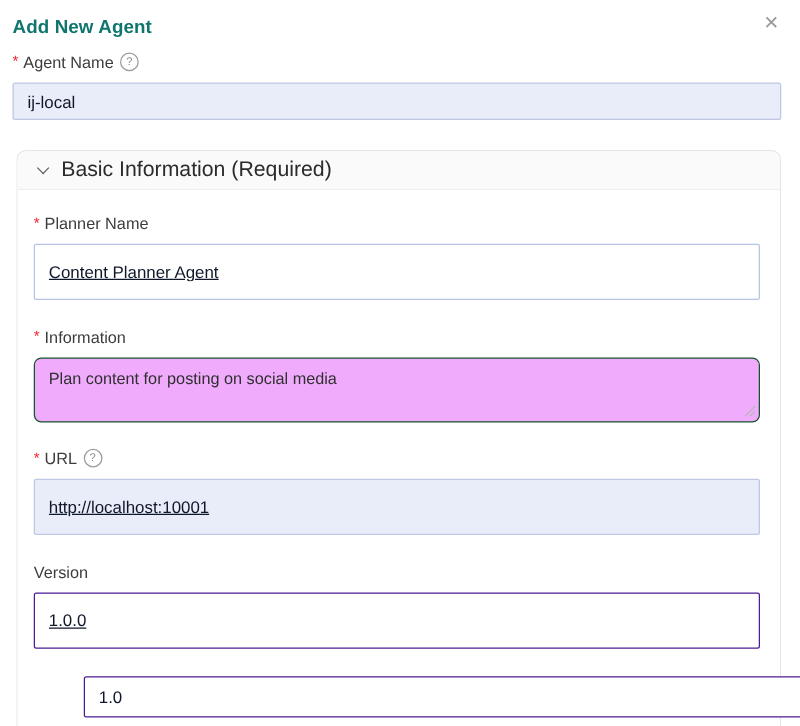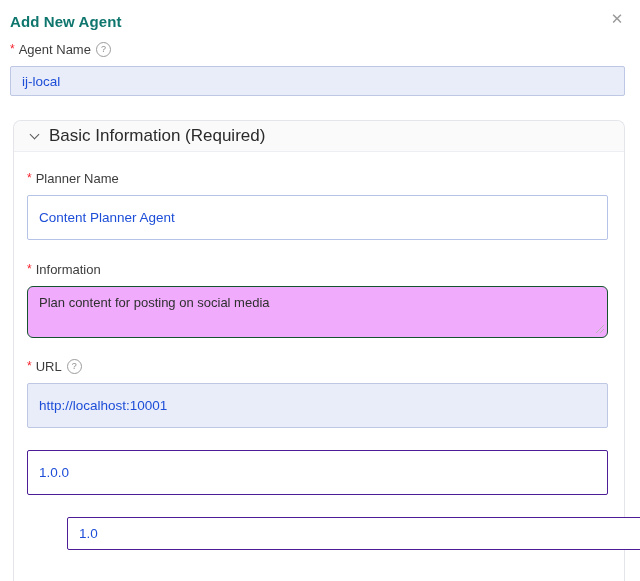--- a/index.html
+++ b/index.html
@@ -25,21 +25,21 @@
   }
   .asterisk { color:#f5222d; margin-right:4px; font-size:12px; position:relative; top:-1px; }
   .help-icon {
     margin-left:5px; width:13px; height:13px; border-radius:50%;
     border:1px solid #9c9c9c; color:#8c8c8c; font-size:9px; line-height:13px;
     display:inline-flex; align-items:center; justify-content:center; cursor:pointer;
   }
 
   .text-input {
     display:block; width:100%; box-sizing:border-box; height:30px;
-    font-family:inherit; font-size:13.5px; color:#1d4ed8;
+    font-family:inherit; font-size:13.5px; color:#0f172a;
     padding:12px 11px; border-radius:2px; outline:none;
   }
   .accent-input { background:#e9ecf9; border:1px solid #bec7e4; }
   .blue-border  { background:#ffffff; border:1px solid #b5c4e6; }
   .gray-border  { background:#ffffff; border:1px solid #4c1d95; }
 
   .agent-name-row { margin-top:12px; }
   .agent-name-input { margin-top:9px; }
 
   .panel {
@@ -67,21 +67,21 @@
   .textarea-wrap { position:relative; }
   .desc-textarea {
     display:block; width:100%; box-sizing:border-box; height:52px;
     border:1px solid #14532d; border-radius:6px;
     padding:7px 11px; font-family:inherit; font-size:13px; color:#2f2f2f;
     resize:none; outline:none; line-height:1.45; background:#f0abfc;
   }
   .resize-grip {
     position:absolute; right:3px; bottom:4px; width:10px; height:10px; pointer-events:none;
   }
-  .v-input { height:45px; }
+  .v-input { height:45px;text-decoration:underline; }
   .pv-input { height:33px;margin-left:40px; }
 </style>
 </head>
 <body>
 
 <div class="container">
 
   <h1 class="modal-title">Add New Agent</h1>
   <div class="close-btn">✕</div>
 
@@ -125,20 +125,23 @@
       <div class="field-group">
         <div class="label-row">
           <span class="asterisk">*</span>
           <span>URL</span>
           <span class="help-icon">?</span>
         </div>
         <input class="text-input accent-input v-input" type="text" value="http://localhost:10001" style="">
       </div>
 
       <div class="field-group">
+        <div class="label-row">
+          <span>Version</span>
+        </div>
         <input class="text-input gray-border v-input" type="text" value="1.0.0" style="">
       </div>
 
       <div class="field-group">
         <input class="text-input gray-border pv-input" type="text" value="1.0" style="">
       </div>
 
     </div>
   </div>
 </div>

